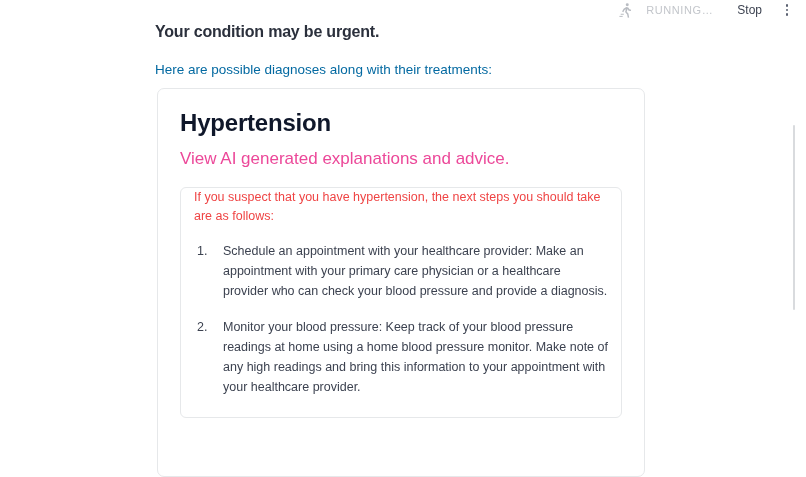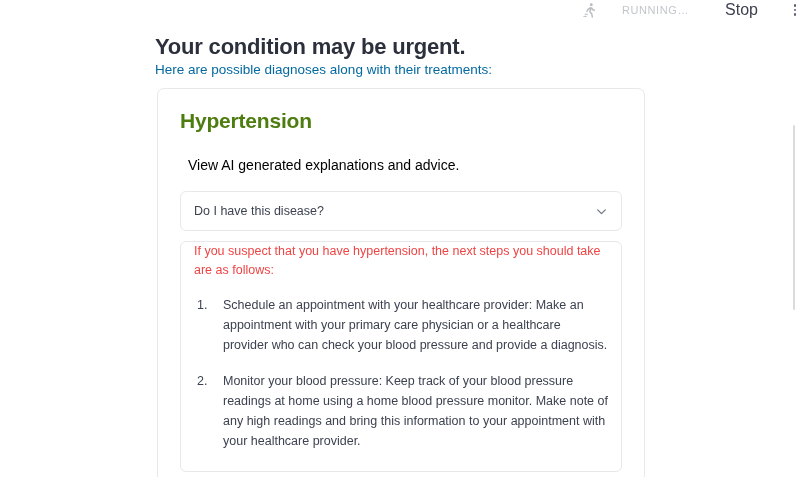--- a/index.html
+++ b/index.html
@@ -19,42 +19,42 @@
   
   .topbar {
     position: absolute;
     top: 0;
     left: 0;
     width: 806px;
     height: 20px;
     display: flex;
     align-items: center;
     justify-content: flex-end;
-    padding-right: 0;
-    box-sizing: border-box;
-    gap: 16px;
+    padding-right: 8px;
+    box-sizing: border-box;
+    gap: 4px;
   }
   .run-icon {
     width: 17px;
     height: 17px;
     display: flex;
     align-items: center;
     justify-content: center;
     color: #b9bcc2;
     margin-right: 8px;
   }
   .run-label {
     font-size: 11px;
     letter-spacing: 0.6px;
     color: #c3c6cb;
     font-family: "Liberation Sans", sans-serif;
     white-space: nowrap;
   }
   .stop-button {
-    font-size: 16px;
+    font-size: 12px;
     color: #3c4250;
     margin-left: 20px;
     margin-right: 14px;
     cursor: pointer;
     white-space: nowrap;
   }
   .kebab-menu {
     width: 14px;
     height: 18px;
     display: flex;
@@ -70,22 +70,22 @@
     width: 2.5px;
     height: 2.5px;
     border-radius: 50%;
     background: #5a6070;
   }
 
   
   .page-heading {
     position: absolute;
     left: 155px;
-    top: 34px;
-    font-size: 22px;
+    top: 23px;
+    font-size: 16px;
     font-weight: bold;
     color: #2b303c;
     letter-spacing: -0.2px;
   }
   .page-sub {
     position: absolute;
     left: 155px;
     top: 62px;
     font-size: 13.5px;
     color: #0369a1;
@@ -98,30 +98,30 @@
     top: 88px;
     width: 488px;
     min-height: 389px;
     background: #ffffff;
     border: 1px solid #e6e8ea;
     border-radius: 7px;
     box-sizing: border-box;
     padding: 20px 22px 0 22px;
   }
   .card-title {
-    font-size: 21px;
+    font-size: 24px;
     font-weight: bold;
-    color: #4d7c0f;
-    margin: 0 0 24px 0;
+    color: #0f172a;
+    margin: 0 0 12px 0;
     letter-spacing: -0.2px;
   }
   .card-subtitle {
-    font-size: 14px;
-    color: #000000;
-    margin: 0 0 18px 8px;
+    font-size: 17px;
+    color: #ec4899;
+    margin: 0 0 18px 0;
   }
 
   
   .accordion {
     border: 1px solid #e6e8ea;
     border-radius: 6px;
     box-sizing: border-box;
     margin-bottom: 10px;
     background: #fff;
   }
@@ -217,30 +217,20 @@
   </div>
 </div>
 
 <div class="page-heading">Your condition may be urgent.</div>
 <div class="page-sub">Here are possible diagnoses along with their treatments:</div>
 
 <div class="card">
   <div class="card-title">Hypertension</div>
   <div class="card-subtitle">View AI generated explanations and advice.</div>
 
-  <div class="accordion">
-    <div class="accordion-header">
-      <span class="accordion-title">Do I have this disease?</span>
-      <span class="chev">
-        <svg viewBox="0 0 24 24" width="13" height="13" fill="none" stroke="currentColor" stroke-width="2.3" stroke-linecap="round" stroke-linejoin="round">
-          <polyline points="5 9 12 16 19 9"></polyline>
-        </svg>
-      </span>
-    </div>
-  </div>
 
   <div class="accordion expanded">
     <div class="accordion-body">
       <p class="body-intro">If you suspect that you have hypertension, the next steps you should take are as follows:</p>
       <ol class="steps">
         <li>Schedule an appointment with your healthcare provider: Make an appointment with your primary care physician or a healthcare provider who can check your blood pressure and provide a diagnosis.</li>
         <li>Monitor your blood pressure: Keep track of your blood pressure readings at home using a home blood pressure monitor. Make note of any high readings and bring this information to your appointment with your healthcare provider.</li>
 
       </ol>
     </div>

